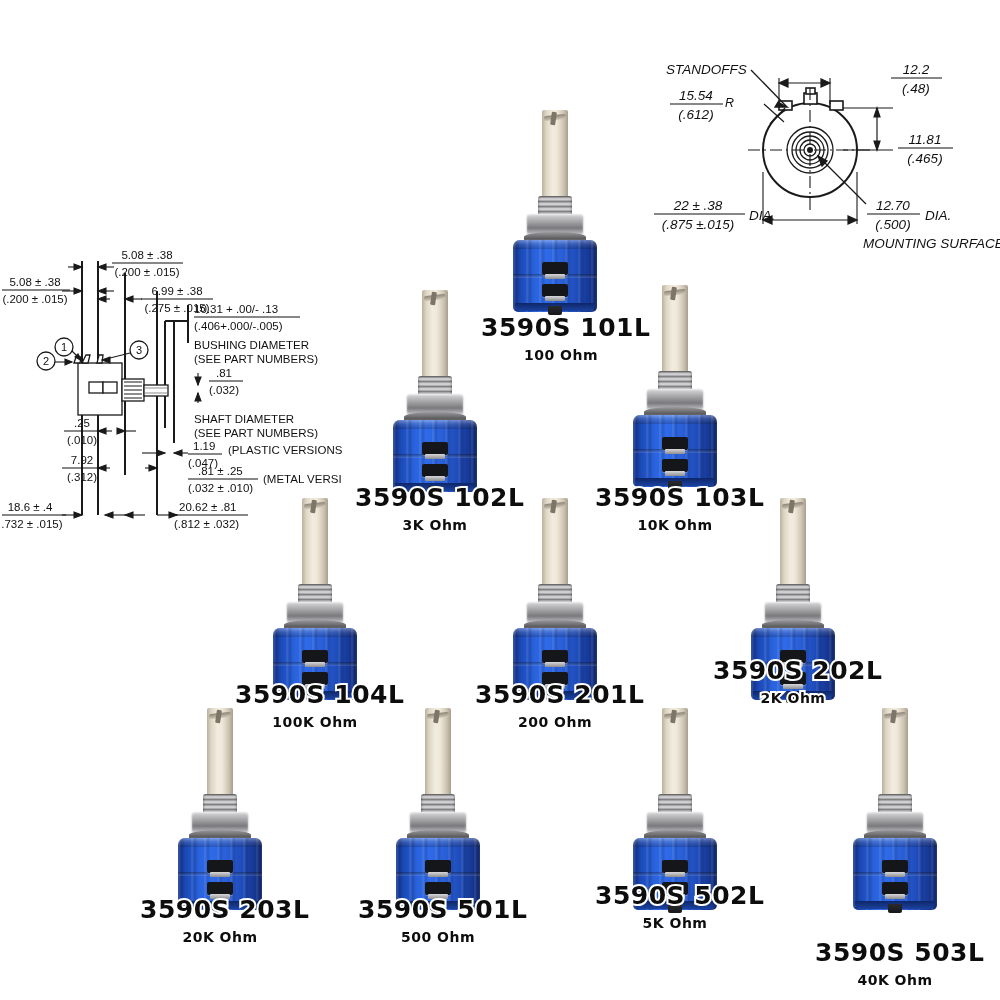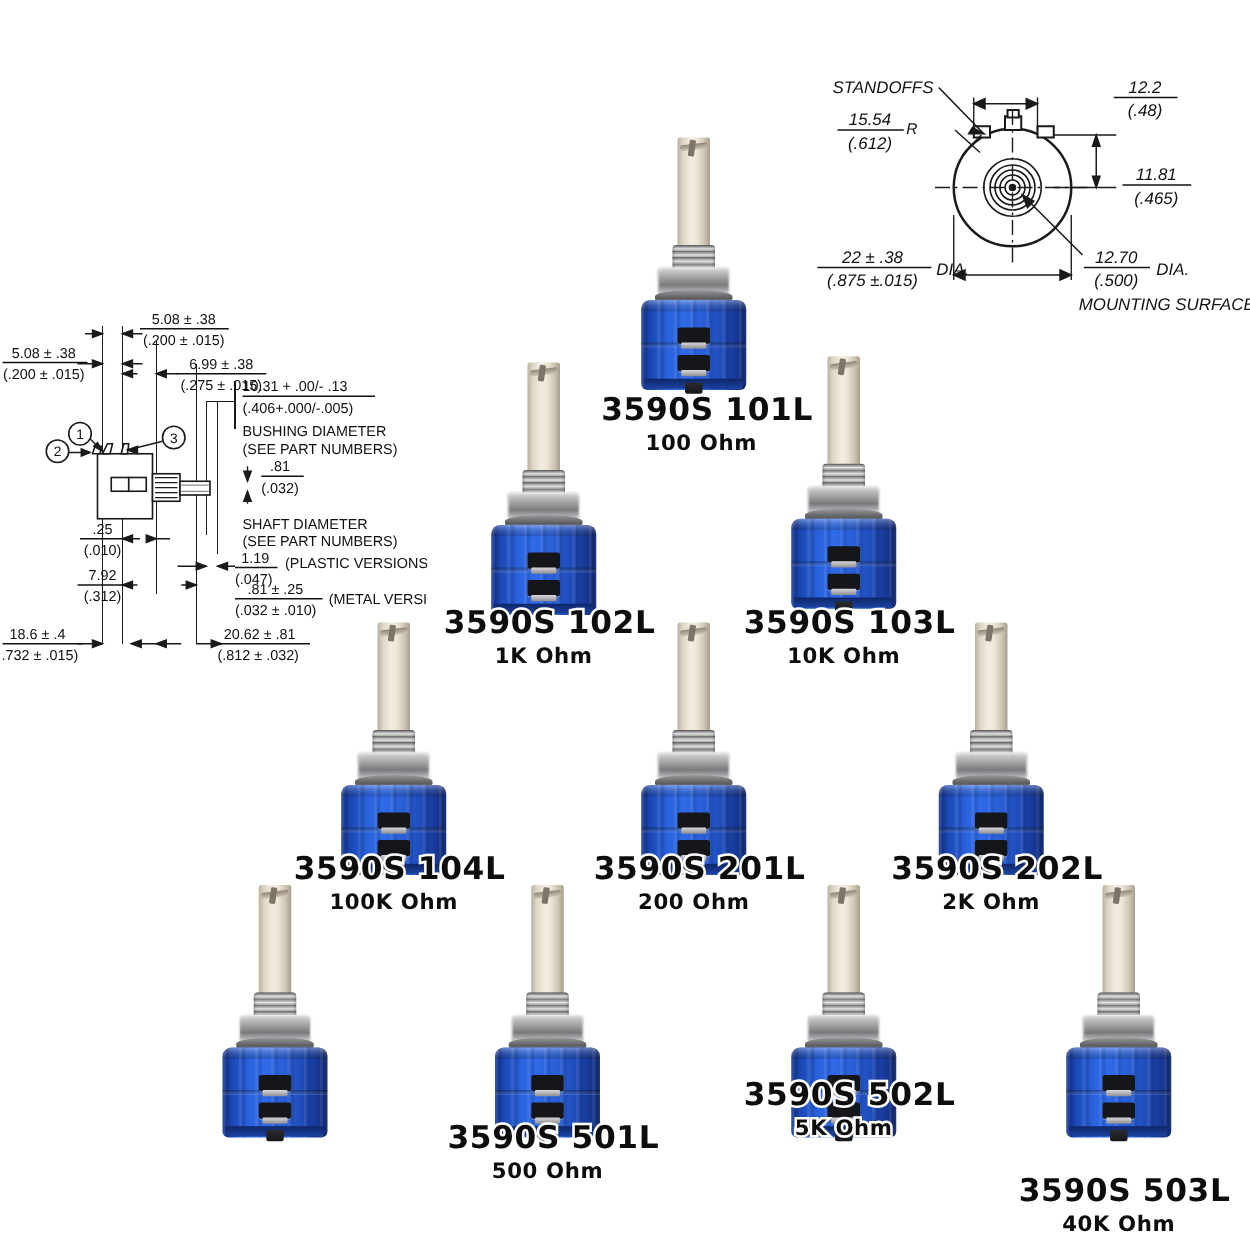--- a/index.html
+++ b/index.html
@@ -126,21 +126,21 @@
     font-family:"DejaVu Sans", sans-serif;
     font-weight:bold;color:#0d0d0d;
     -webkit-text-stroke:4px #ffffff;
     paint-order:stroke fill;
     letter-spacing:.5px;
   }
   .lbl .inner{
     position:relative;display:block;
   }
   .lbl-part{font-size:25px;line-height:30px;}
-  .lbl-ohm{font-size:17px;line-height:24px;}
+  .lbl-ohm{font-size:14px;line-height:24px;}
 
   
   .tech{position:absolute;}
   .tech svg{display:block;}
 </style>
 </head>
 <body>
 
 <div id="stage">
 
@@ -452,21 +452,21 @@
         <div class="seam"></div>
         <div class="term t1"></div>
         <div class="term t2"></div>
       </div>
       <div class="body-base"></div>
       <div class="pin"></div>
     </div>
   </div>
   <div class="lbl" style="left:355px;top:483px;width:160px;">
     <span class="inner lbl-part">3590S 102L</span>
-    <span class="inner lbl-ohm">1K Ohm</span>
+    <span class="inner lbl-ohm">3K Ohm</span>
   </div>
 
   <div class="pot-item" style="left:615px;top:285px;">
     <div class="pot-graphic">
       <div class="shaft">
           <div class="shaft-slot"></div>
         </div>
       <div class="bushing"></div>
       <div class="nut"></div>
       <div class="washer"></div>
@@ -542,21 +542,21 @@
       <div class="body">
         <div class="ridges"></div>
         <div class="seam"></div>
         <div class="term t1"></div>
         <div class="term t2"></div>
       </div>
       <div class="body-base"></div>
       <div class="pin"></div>
     </div>
   </div>
-  <div class="lbl" style="left:713px;top:680px;width:160px;">
+  <div class="lbl" style="left:713px;top:656px;width:160px;">
     <span class="inner lbl-part">3590S 202L</span>
     <span class="inner lbl-ohm">2K Ohm</span>
   </div>
 
   <div class="pot-item" style="left:160px;top:708px;">
     <div class="pot-graphic">
       <div class="shaft">
           <div class="shaft-slot"></div>
         </div>
       <div class="bushing"></div>
@@ -564,20 +564,24 @@
       <div class="washer"></div>
       <div class="body">
         <div class="ridges"></div>
         <div class="seam"></div>
         <div class="term t1"></div>
         <div class="term t2"></div>
       </div>
       <div class="body-base"></div>
       <div class="pin"></div>
     </div>
+  </div>
+  <div class="lbl" style="left:140px;top:895px;width:160px;">
+    <span class="inner lbl-part">3590S 203L</span>
+    <span class="inner lbl-ohm">20K Ohm</span>
   </div>
 
   <div class="pot-item" style="left:378px;top:708px;">
     <div class="pot-graphic">
       <div class="shaft">
           <div class="shaft-slot"></div>
         </div>
       <div class="bushing"></div>
       <div class="nut"></div>
       <div class="washer"></div>
@@ -607,21 +611,21 @@
       <div class="body">
         <div class="ridges"></div>
         <div class="seam"></div>
         <div class="term t1"></div>
         <div class="term t2"></div>
       </div>
       <div class="body-base"></div>
       <div class="pin"></div>
     </div>
   </div>
-  <div class="lbl" style="left:595px;top:861px;width:160px;">
+  <div class="lbl" style="left:595px;top:881px;width:160px;">
     <span class="inner lbl-part">3590S 502L</span>
     <span class="inner lbl-ohm">5K Ohm</span>
   </div>
 
   <div class="pot-item" style="left:835px;top:708px;">
     <div class="pot-graphic">
       <div class="shaft">
           <div class="shaft-slot"></div>
         </div>
       <div class="bushing"></div>

